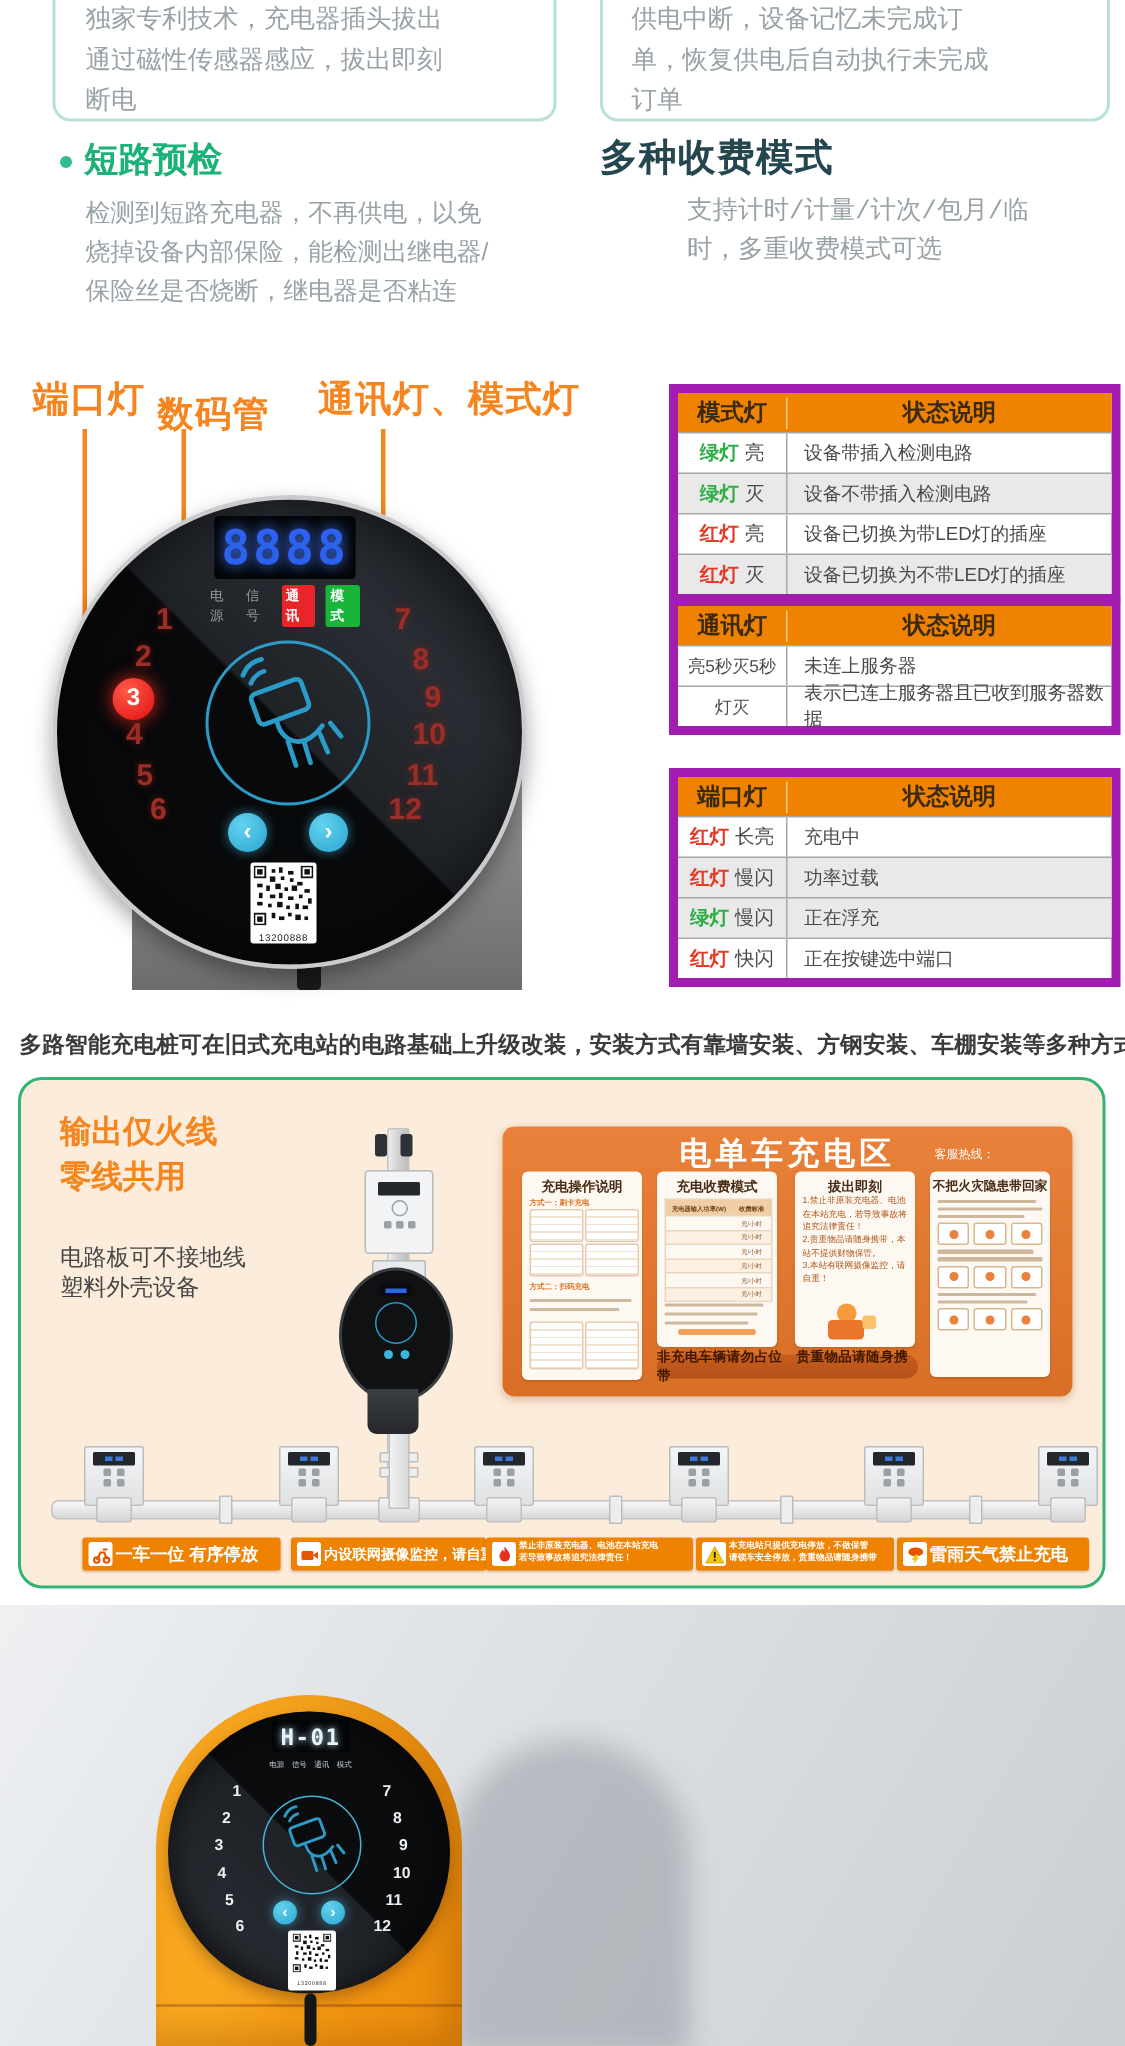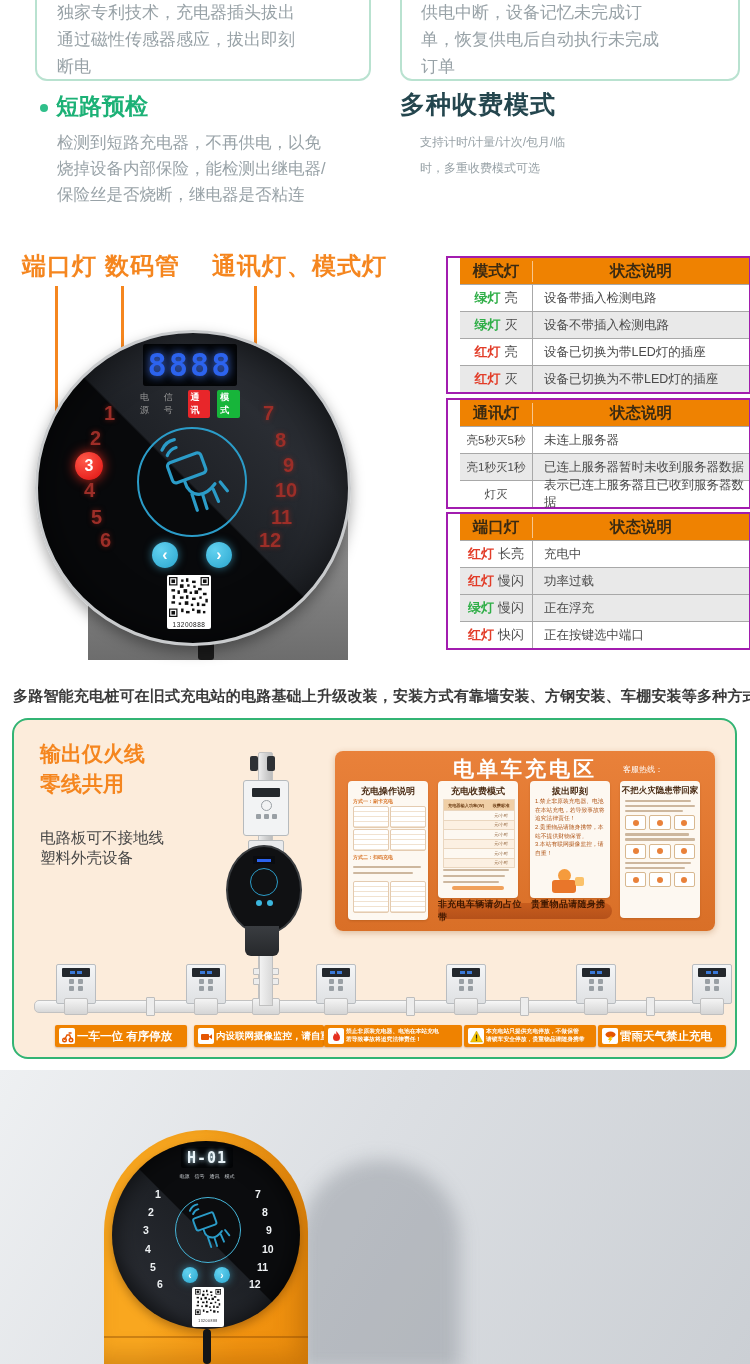--- a/index.html
+++ b/index.html
@@ -40,21 +40,21 @@
          box-shadow:0 0 12px rgba(255,45,30,.85);color:#fff;font-size:16px;font-weight:bold;
          display:flex;align-items:center;justify-content:center;}
   .swipe-ring{border:2px solid #2b9cc8;border-radius:50%;}
   .nav-btn{border-radius:50%;background:radial-gradient(circle at 35% 30%,#63d2f0,#2aa6cf);
          color:#fff;display:flex;align-items:center;justify-content:center;font-weight:bold;
          box-shadow:0 0 8px rgba(70,190,230,.6);}
   .qr-box{background:#fff;border-radius:2px;text-align:center;}
   .qr-num{font-size:6.5px;color:#222;letter-spacing:.5px;line-height:7px;}
 
   
-  .spec{left:446px;width:289px;border:2px solid #a21caf;background:#fff;position:absolute;padding-left:12px;}
+  .spec{left:446px;width:289px;border:6px solid #a21caf;background:#fff;position:absolute;}
   .spec .hd{display:flex;background:#ef8201;color:#3a2a12;font-weight:bold;font-size:15.5px;height:26px;align-items:center;}
   .spec .hd .c1{width:72px;text-align:center;border-right:1px solid rgba(255,255,255,.55);}
   .spec .hd .c2{flex:1;text-align:center;}
   .spec .row{display:flex;border-top:1px solid #a8a8a8;height:26px;align-items:center;font-size:12.5px;color:#4a4a4a;}
   .spec .row.alt{background:#e9e9e9;}
   .spec .row .c1{width:72px;text-align:center;font-size:13px;}
   .spec .row .c2{flex:1;padding-left:11px;border-left:1px solid #a8a8a8;height:100%;display:flex;align-items:center;}
   .lt-green{color:#2fae47;font-weight:bold;}
   .lt-red{color:#e23c28;font-weight:bold;}
   .lt-state{margin-left:4px;}
@@ -226,27 +226,27 @@
 
   <div class="a feat-dot" style="left:40px;top:104px;"></div>
   <div class="a feat-title-green nw" style="left:56px;top:91px;">短路预检</div>
   <div class="a feat-para" style="left:57px;top:129px;">
     <div class="nw">检测到短路充电器，不再供电，以免</div>
     <div class="nw">烧掉设备内部保险，能检测出继电器/</div>
     <div class="nw">保险丝是否烧断，继电器是否粘连</div>
   </div>
 
   <div class="a feat-title-dark nw" style="left:400px;top:88px;">多种收费模式</div>
-  <div class="a feat-para" style="left:420px;top:129px;font-size:12px;">
+  <div class="a feat-para" style="left:458px;top:129px;font-size:17px;font-family:Liberation Mono, monospace;">
     <div class="nw">支持计时/计量/计次/包月/临</div>
     <div class="nw">时，多重收费模式可选</div>
   </div>
 
   <div class="a callout nw" style="left:22px;top:250px;">端口灯</div>
-  <div class="a callout nw" style="left:105px;top:250px;">数码管</div>
+  <div class="a callout nw" style="left:105px;top:260px;">数码管</div>
   <div class="a callout nw" style="left:212px;top:250px;">通讯灯、模式灯</div>
 
   <div class="a arr-v" style="left:55px;top:286px;height:176px;"></div>
   <div class="a arr-h" style="left:55px;top:460px;width:12px;"></div>
   <div class="a arr-r" style="left:66px;top:454px;"></div>
 
   <div class="a arr-v" style="left:121px;top:286px;height:76px;"></div>
   <div class="a arr-h" style="left:121px;top:360px;width:14px;"></div>
   <div class="a arr-r" style="left:133px;top:354px;"></div>
 
@@ -322,24 +322,20 @@
   </div>
 
   <div class="spec" style="top:398px;">
     <div class="hd">
       <div class="c1">通讯灯</div>
       <div class="c2">状态说明</div>
     </div>
     <div class="row">
       <div class="c1" style="font-size:11.5px;">亮5秒灭5秒</div>
       <div class="c2">未连上服务器</div>
-    </div>
-    <div class="row alt">
-      <div class="c1" style="font-size:11.5px;">亮1秒灭1秒</div>
-      <div class="c2">已连上服务器暂时未收到服务器数据</div>
     </div>
     <div class="row">
       <div class="c1" style="font-size:11.5px;">灯灭</div>
       <div class="c2">表示已连上服务器且已收到服务器数据</div>
     </div>
   </div>
 
   <div class="spec" style="top:512px;">
     <div class="hd">
       <div class="c1">端口灯</div>

